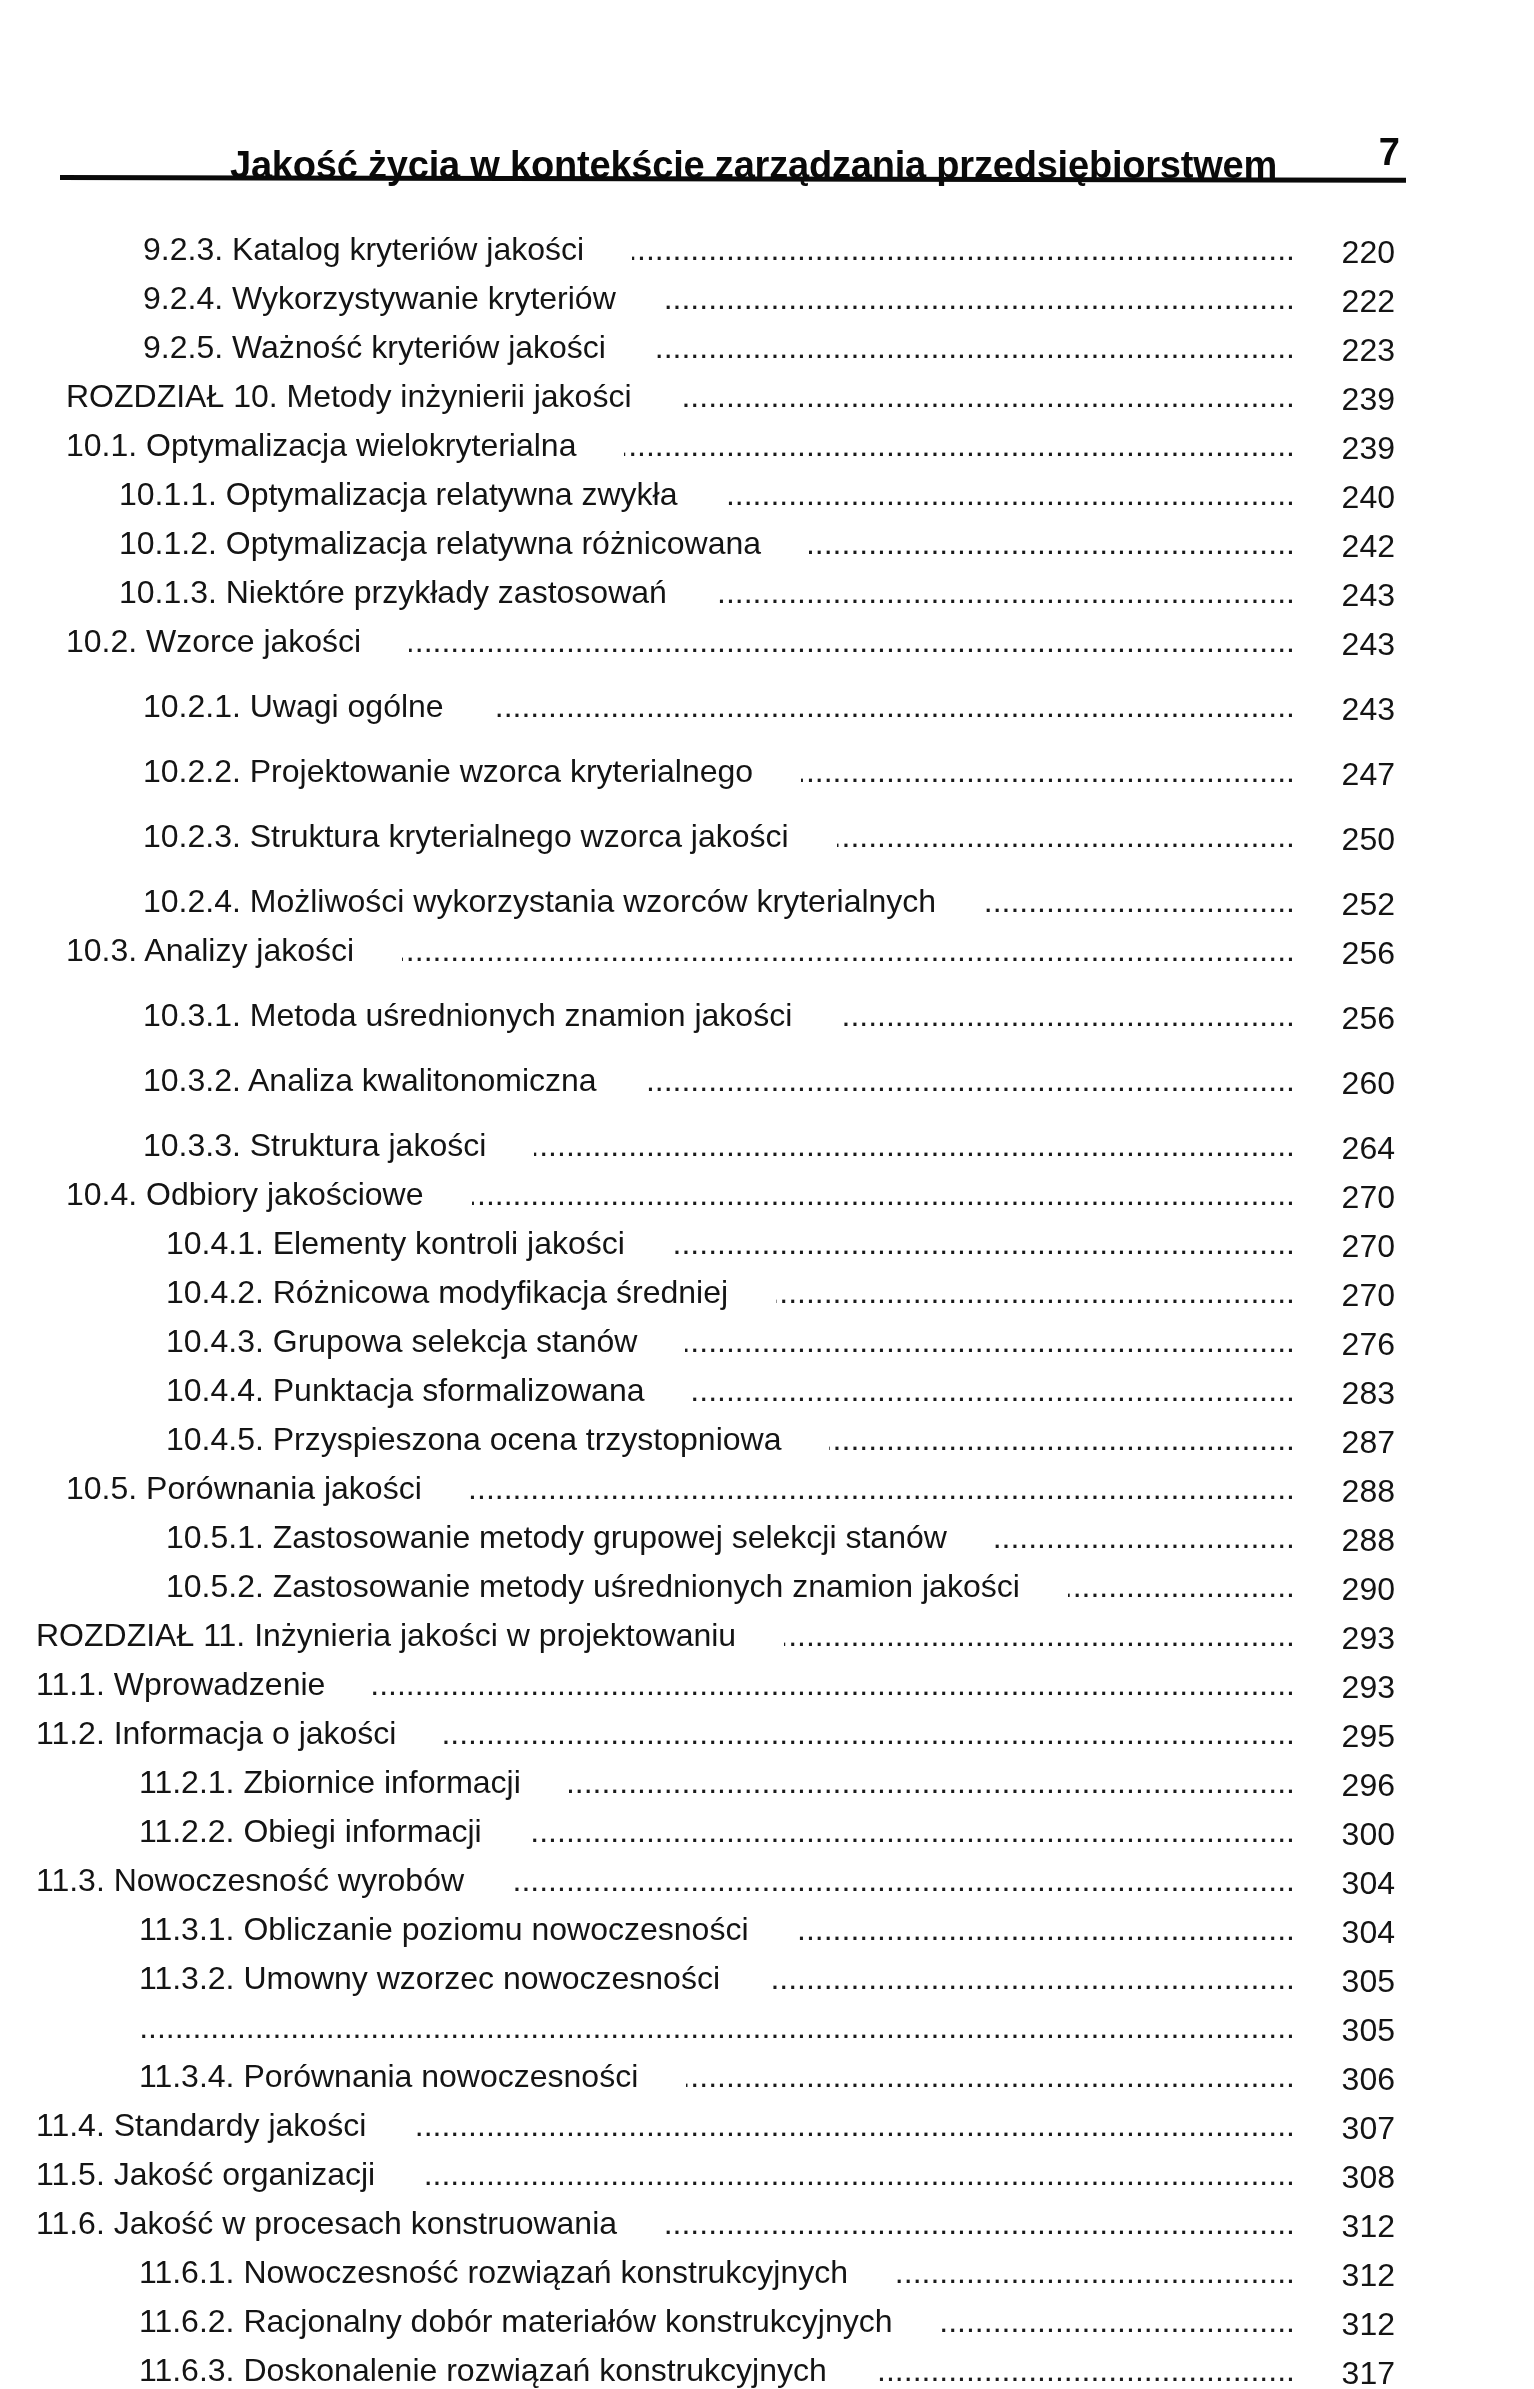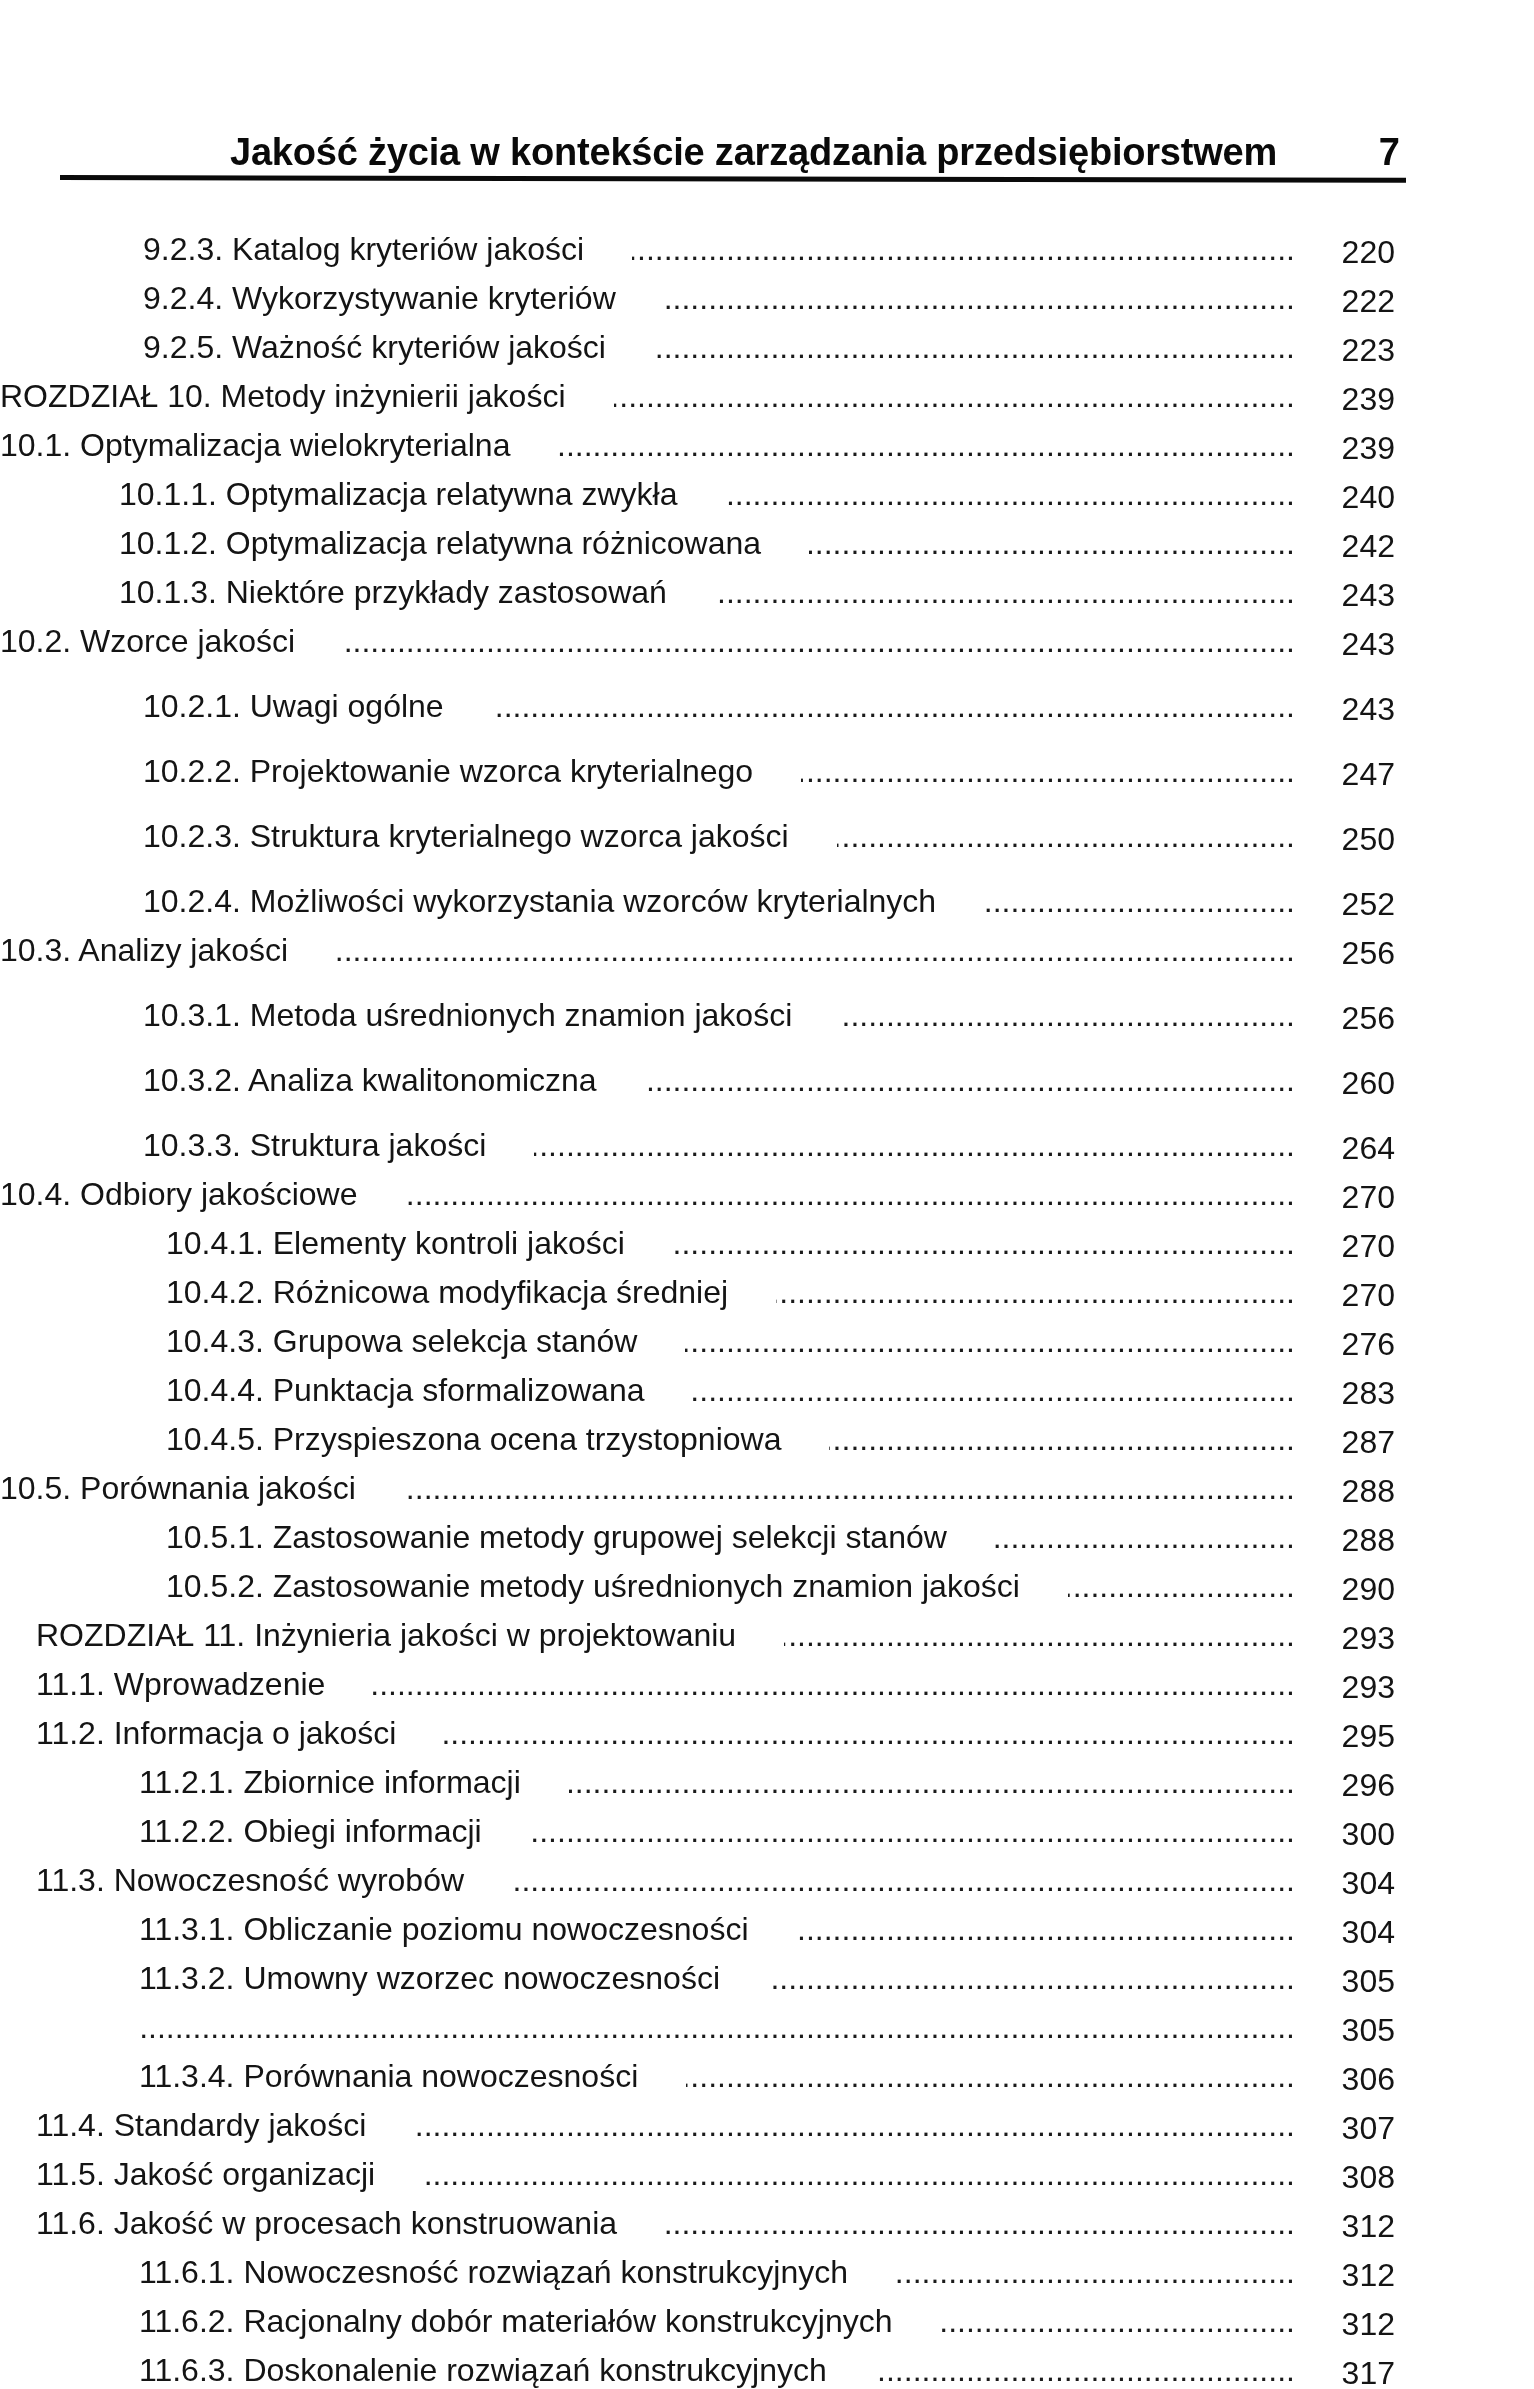--- a/index.html
+++ b/index.html
@@ -20,21 +20,21 @@
     left: 0; top: 0;
     width: 1534px;
     height: 2389px;
     background: #ffffff;
   }
 
   
   .header-title {
     position: absolute;
     left: 230px;
-    top: 133px;
+    top: 146px;
     font-family: "Liberation Sans", sans-serif;
     font-weight: bold;
     font-size: 38px;
     line-height: 38px;
     white-space: nowrap;
     color: #0a0a0a;
     letter-spacing: -0.2px;
   }
   .header-page {
     position: absolute;
@@ -95,21 +95,21 @@
   }
   .pg {
     flex: 0 0 auto;
     white-space: nowrap;
     padding-left: 0.7px;
     position: relative;
     top: 2.6px;
   }
 
   
-  .i0a { }
+  .i0a { padding-left: 66px; }
   .i0b { padding-left: 36px; }
   .i1a { padding-left: 143px; }
   .i1b { padding-left: 119px; }
   .i1c { padding-left: 143px; margin-top: 16px; }
   .i1d { padding-left: 166px; }
   .i1e { padding-left: 139px; }
 </style>
 </head>
 <body>
 

